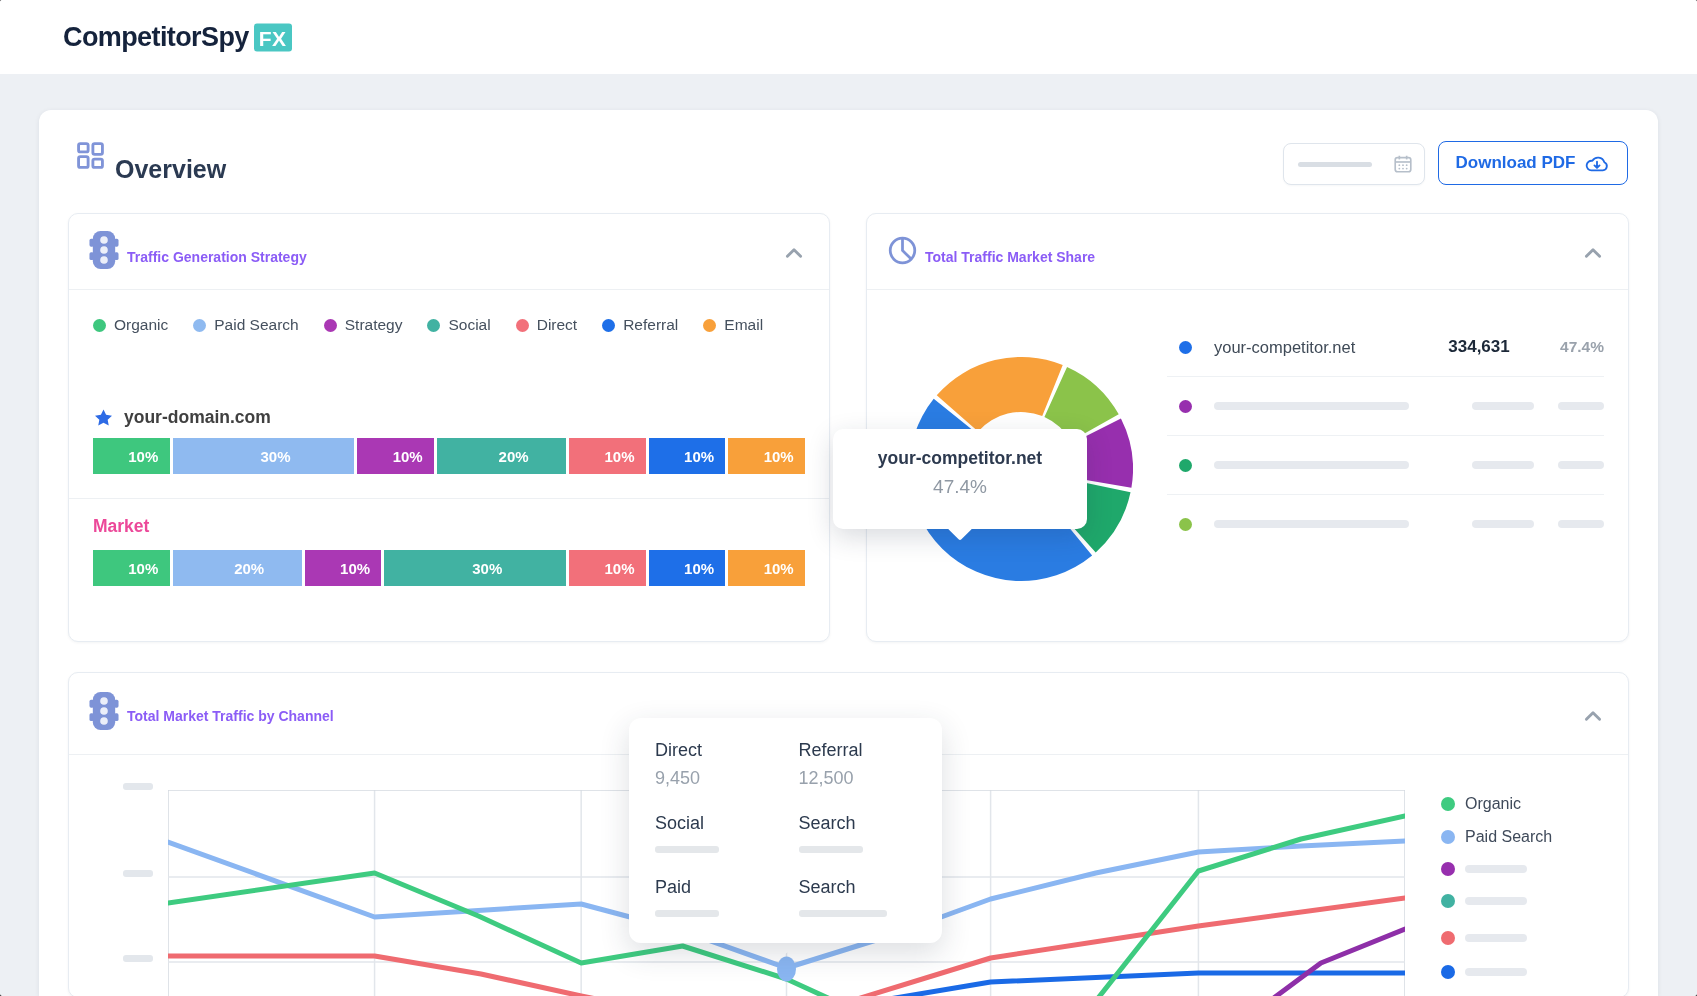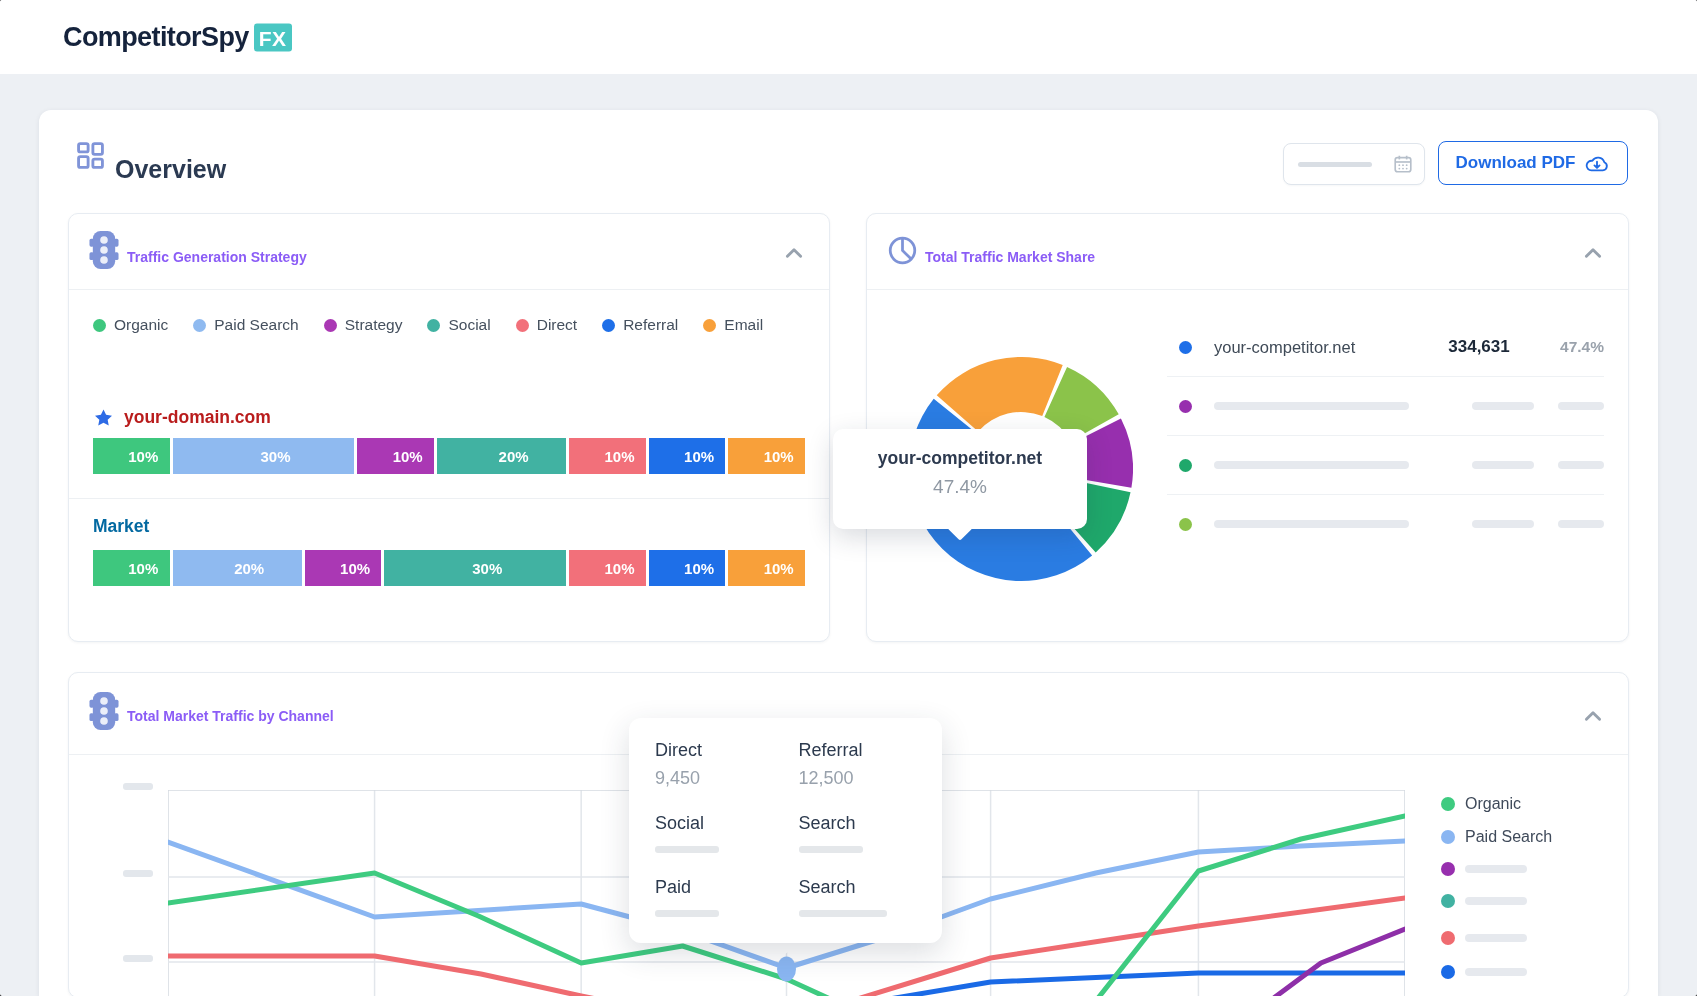--- a/index.html
+++ b/index.html
@@ -28,22 +28,22 @@
         box-shadow:0 1px 3px rgba(25,39,68,.05);}
   .card-ico{position:absolute;left:20px;top:17px;}
   .card-title{position:absolute;left:58px;top:23px;font-size:14px;font-weight:700;color:#8b5cf6;}
   .chev{position:absolute;right:24px;top:28px;}
   .hdiv{position:absolute;left:0;right:0;height:1px;background:#edf0f3;}
   
   .leg-row{position:absolute;left:24px;top:102px;display:flex;gap:25px;align-items:center;}
   .leg-item{display:flex;align-items:center;gap:8px;font-size:15.5px;color:#45505e;}
   .dot{width:13px;height:13px;border-radius:50%;flex:0 0 auto;}
   .domain-row{position:absolute;left:24px;top:193px;display:flex;align-items:center;gap:10px;
-              font-size:17.5px;font-weight:700;color:#b91c1c;}
-  .mkt-label{position:absolute;left:24px;top:302px;font-size:17.5px;font-weight:700;color:#0369a1;}
+              font-size:17.5px;font-weight:700;color:#404040;}
+  .mkt-label{position:absolute;left:24px;top:302px;font-size:17.5px;font-weight:700;color:#ec4899;}
   .stackbar{position:absolute;left:24px;width:712px;height:36px;display:flex;gap:3px;}
   .seg{display:flex;align-items:center;justify-content:center;color:#fff;font-weight:700;font-size:15px;min-width:0;padding-left:24px;}
   
   .donut-wrap{position:absolute;left:42px;top:143px;width:224px;height:224px;}
   .share-tip{position:absolute;left:-34px;top:215px;width:254px;height:100px;background:#fff;border-radius:10px;
              box-shadow:0 8px 26px rgba(30,42,66,.17);z-index:6;text-align:center;}
   .share-tip .tip-name{margin-top:19px;font-size:17.5px;font-weight:700;color:#2d3a4f;}
   .share-tip .tip-share{margin-top:7px;font-size:19px;color:#8f98a3;}
   .tip-arrow{position:absolute;left:50%;bottom:-8px;width:18px;height:18px;background:#fff;
              transform:translateX(-50%) rotate(45deg);border-radius:2px;}

